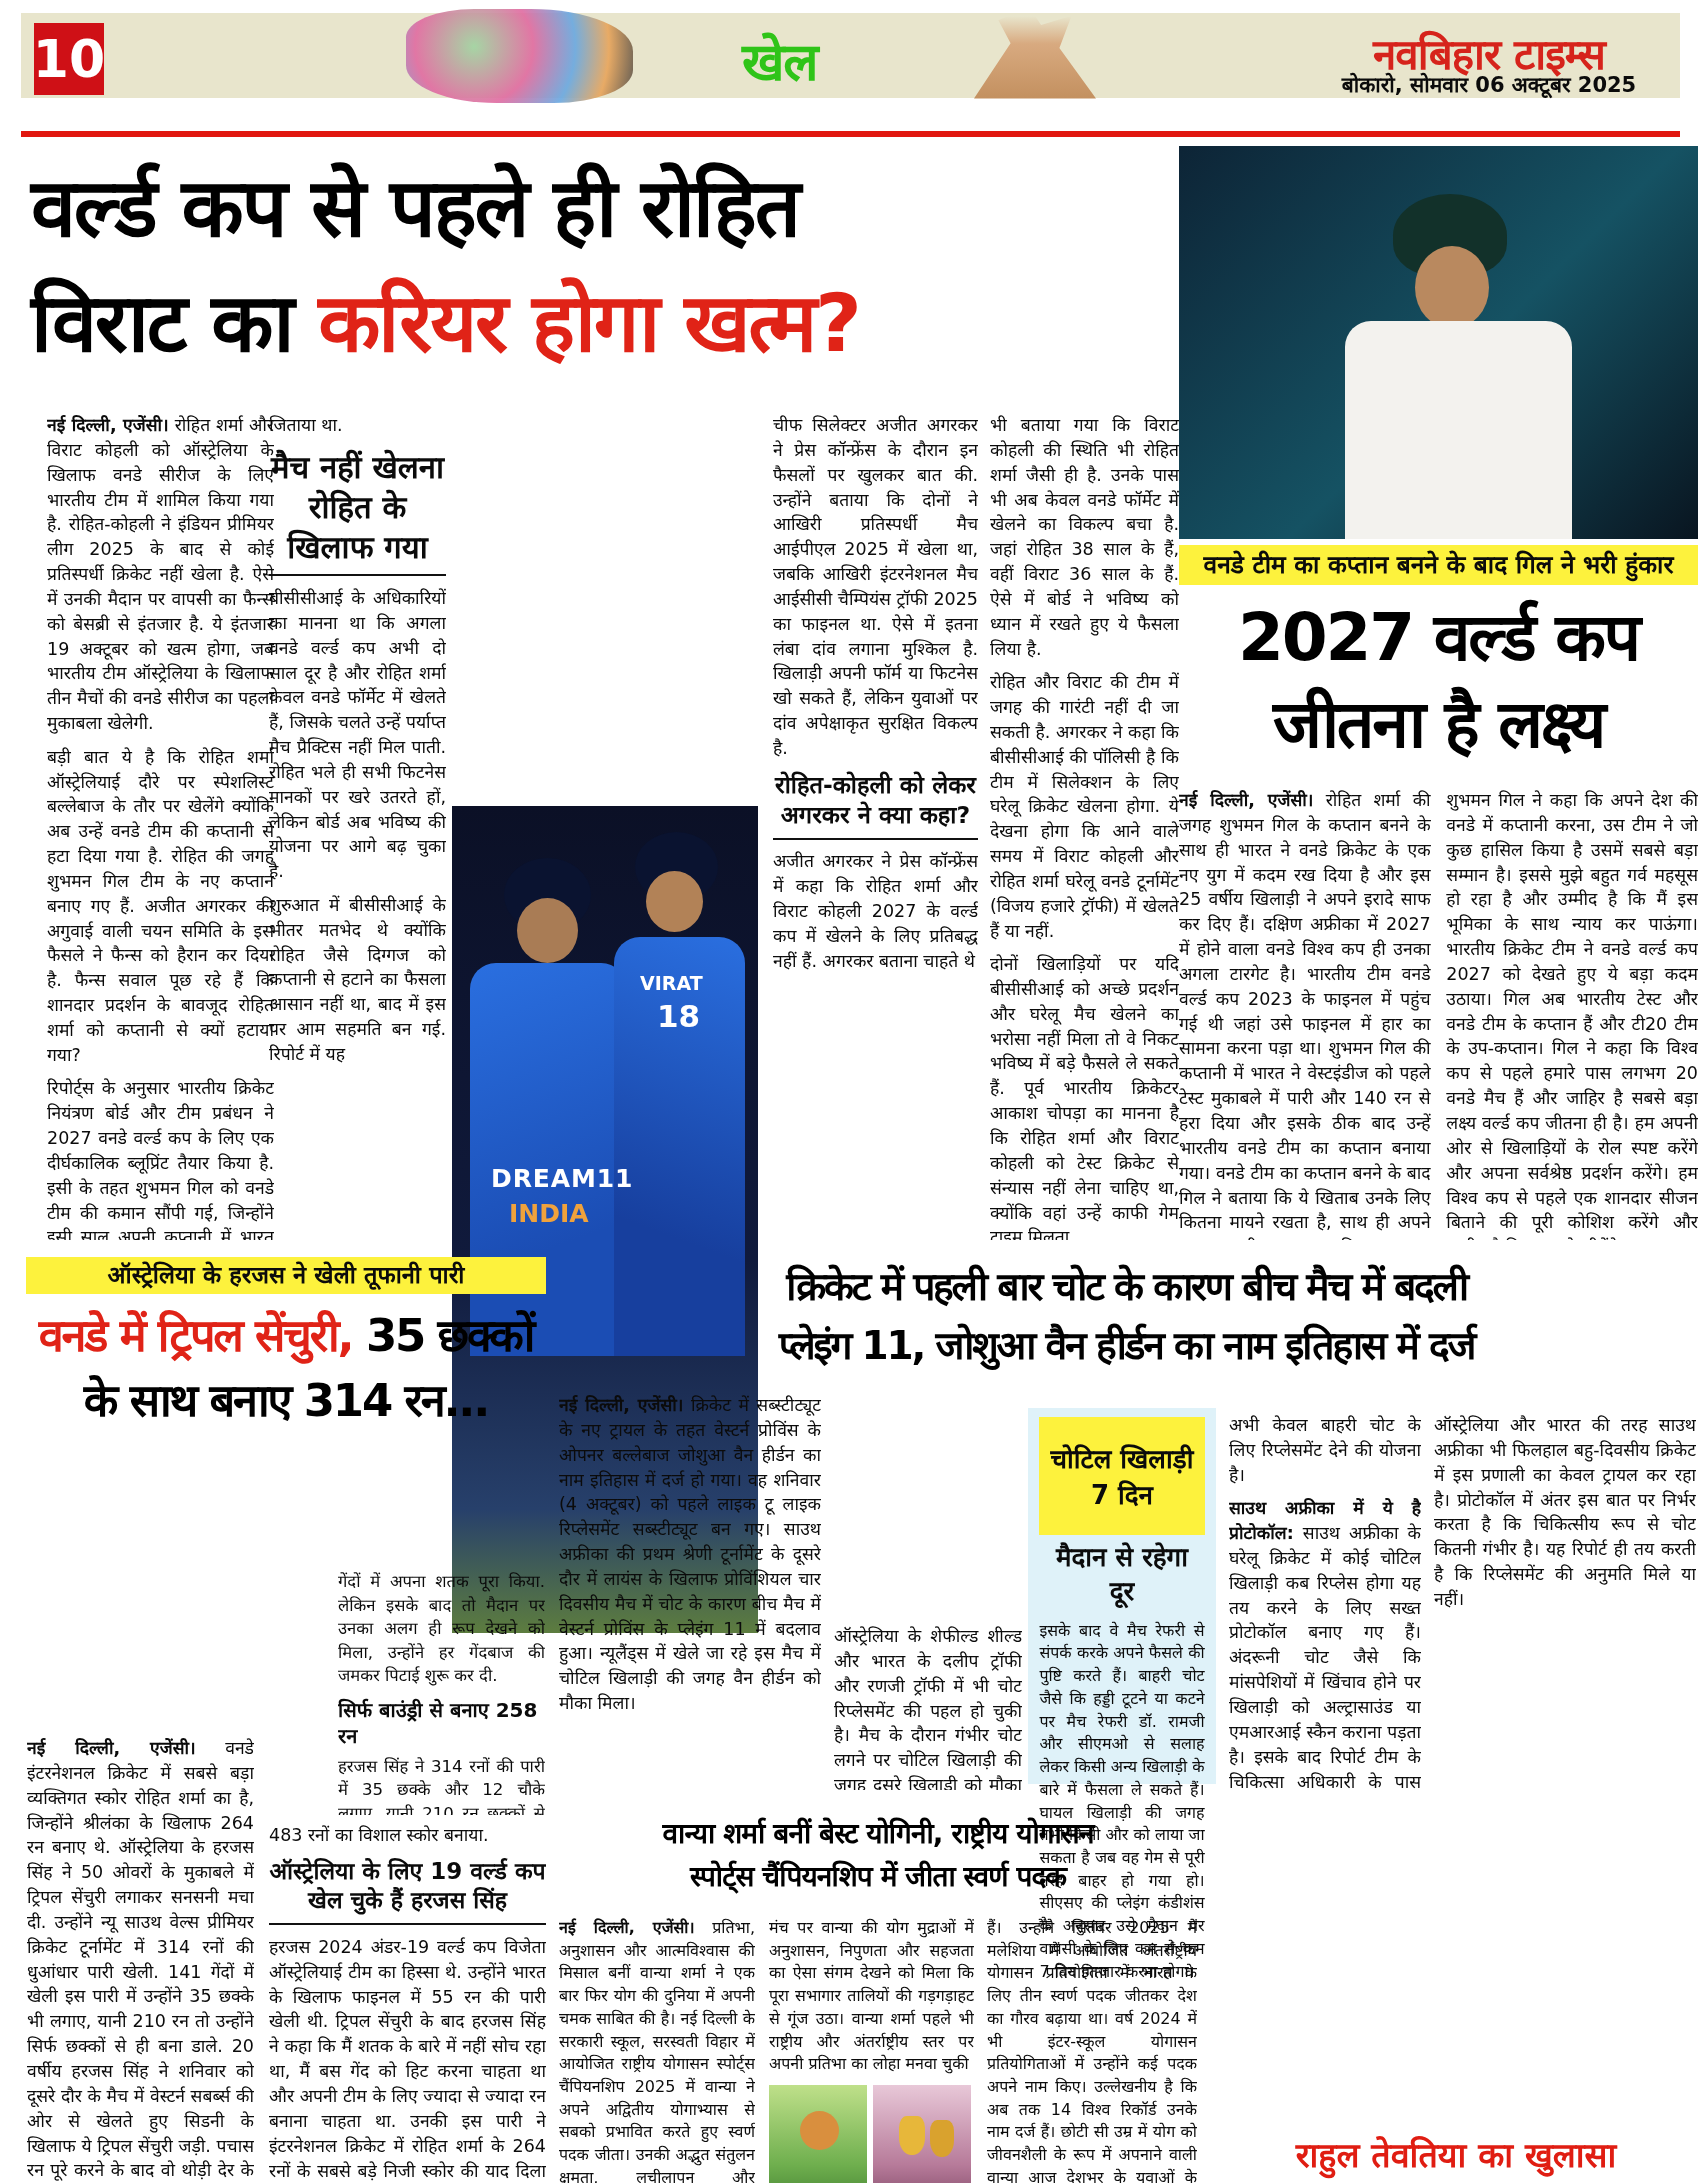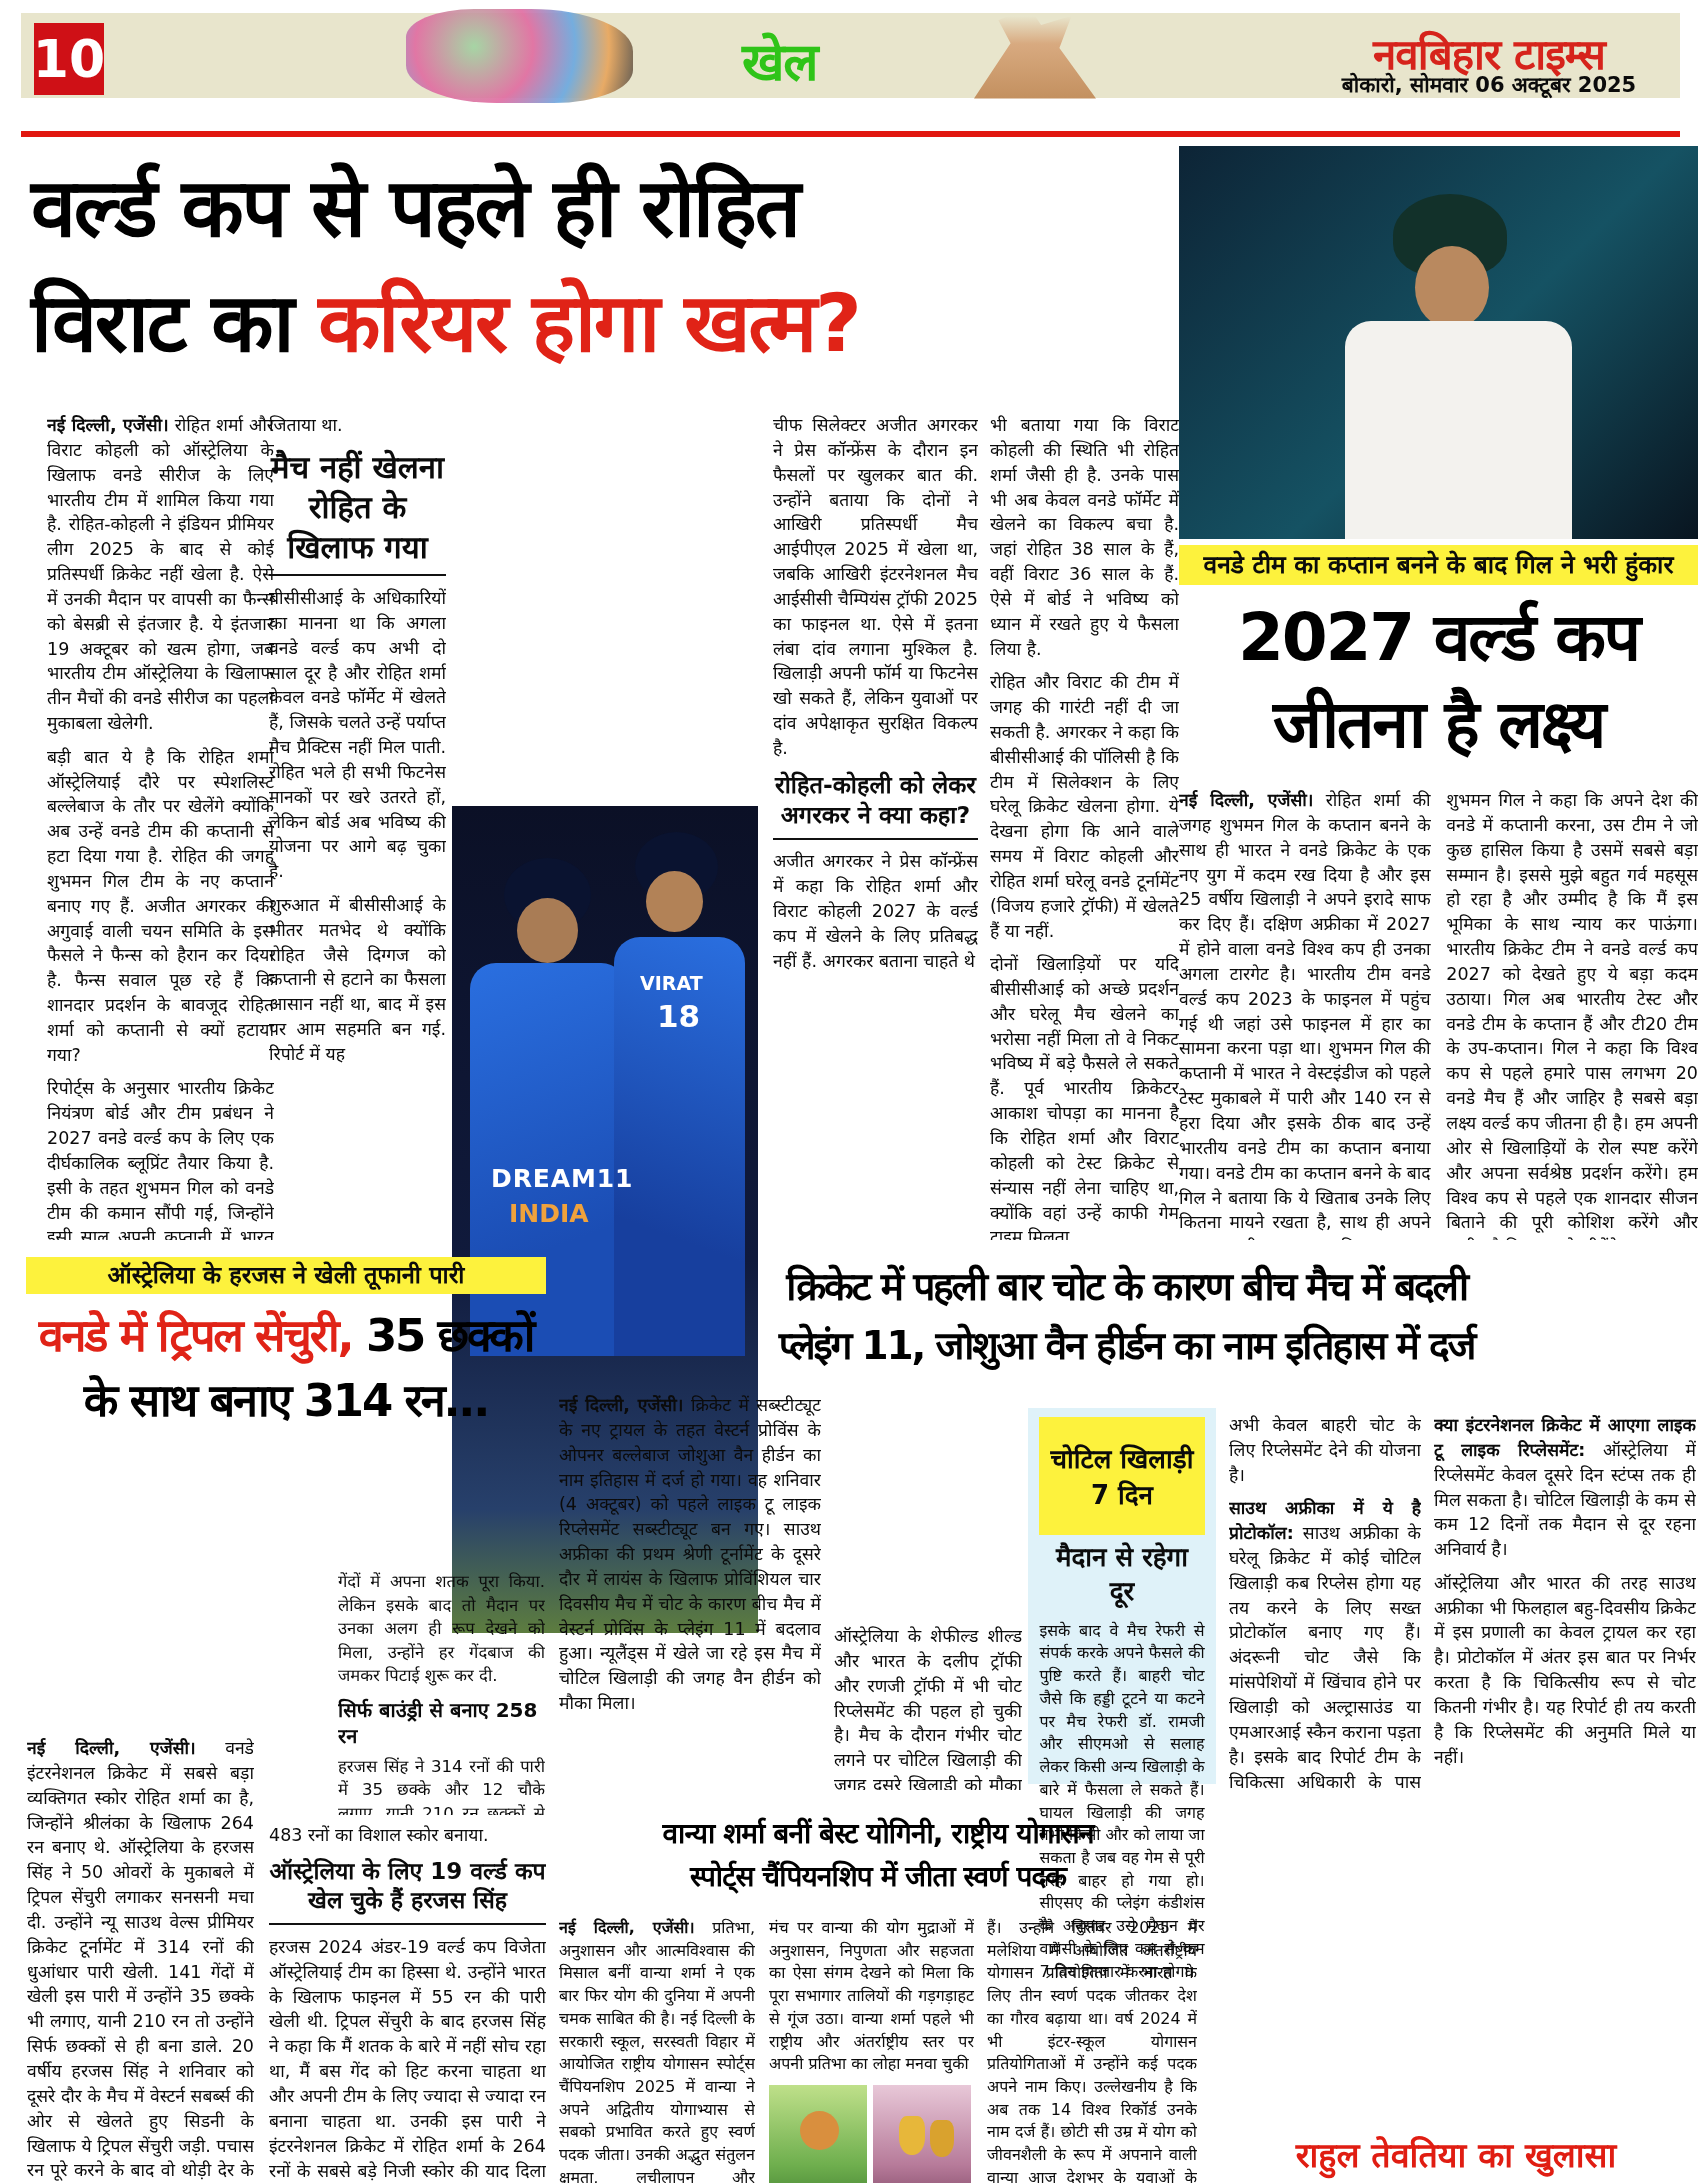--- a/index.html
+++ b/index.html
@@ -171,21 +171,20 @@
     <div class="subhead" style="font-size:26px;margin:6.1px 0 11.4px;">
       <span>मैदान से रहेगा दूर</span>
     </div>
     <p class="bt" style="font-size:16px;"><span>इसके बाद वे मैच रेफरी से संपर्क करके अपने फैसले की पुष्टि करते हैं। बाहरी चोट जैसे कि हड्डी टूटने या कटने पर मैच रेफरी डॉ. रामजी और सीएमओ से सलाह लेकर किसी अन्य खिलाड़ी के बारे में फैसला ले सकते हैं। घायल खिलाड़ी की जगह तभी किसी और को लाया जा सकता है जब वह गेम से पूरी तरह बाहर हो गया हो। सीएसए की प्लेइंग कंडीशंस के अनुसार उसे मैदान पर वापसी के लिए कम से कम 7 दिन इंतजार करना होगा।</span></p>
   </div>
   <div class="abs bt" style="left:1229px;top:1413px;width:192px;height:380px;overflow:hidden;">
     <p><span>अभी केवल बाहरी चोट के लिए रिप्लेसमेंट देने की योजना है।</span></p>
     <p><b>साउथ अफ्रीका में ये है प्रोटोकॉल:</b> <span>साउथ अफ्रीका के घरेलू क्रिकेट में कोई चोटिल खिलाड़ी कब रिप्लेस होगा यह तय करने के लिए सख्त प्रोटोकॉल बनाए गए हैं। अंदरूनी चोट जैसे कि मांसपेशियों में खिंचाव होने पर खिलाड़ी को अल्ट्रासाउंड या एमआरआई स्कैन कराना पड़ता है। इसके बाद रिपोर्ट टीम के चिकित्सा अधिकारी के पास जाती है।</span></p>
   </div>
   <div class="abs bt" style="left:1434px;top:1413px;width:262px;height:380px;overflow:hidden;">
-    <p><b>क्या इंटरनेशनल क्रिकेट में आएगा लाइक टू लाइक रिप्लेसमेंट:</b> <span>ऑस्ट्रेलिया में रिप्लेसमेंट केवल दूसरे दिन स्टंप्स तक ही मिल सकता है। चोटिल खिलाड़ी के कम से कम 12 दिनों तक मैदान से दूर रहना अनिवार्य है।</span></p>
     <p><span>ऑस्ट्रेलिया और भारत की तरह साउथ अफ्रीका भी फिलहाल बहु-दिवसीय क्रिकेट में इस प्रणाली का केवल ट्रायल कर रहा है। प्रोटोकॉल में अंतर इस बात पर निर्भर करता है कि चिकित्सीय रूप से चोट कितनी गंभीर है। यह रिपोर्ट ही तय करती है कि रिप्लेसमेंट की अनुमति मिले या नहीं।</span></p>
   </div>
 
   <div class="abs hl" style="left:559px;top:1812px;width:638px;text-align:center;font-size:28px;line-height:1.55;letter-spacing:-0.9px;">
     <div>वान्या शर्मा बनीं बेस्ट योगिनी, राष्ट्रीय योगासन</div>
     <div>स्पोर्ट्स चैंपियनशिप में जीता स्वर्ण पदक</div>
   </div>
   <div class="abs bt" style="left:559px;top:1917px;width:196px;height:354px;overflow:hidden;font-size:16px;">
     <p><b>नई दिल्ली, एजेंसी।</b> <span>प्रतिभा, अनुशासन और आत्मविश्वास की मिसाल बनीं वान्या शर्मा ने एक बार फिर योग की दुनिया में अपनी चमक साबित की है। नई दिल्ली के सरकारी स्कूल, सरस्वती विहार में आयोजित राष्ट्रीय योगासन स्पोर्ट्स चैंपियनशिप 2025 में वान्या ने अपने अद्वितीय योगाभ्यास से सबको प्रभावित करते हुए स्वर्ण पदक जीता। उनकी अद्भुत संतुलन क्षमता, लचीलापन और आत्मविश्वासपूर्ण प्रस्तुति के लिए उन्हें विशेष रूप से बेस्ट योगिनी ट्रॉफी से नवाजा गया।</span></p>
   </div>

